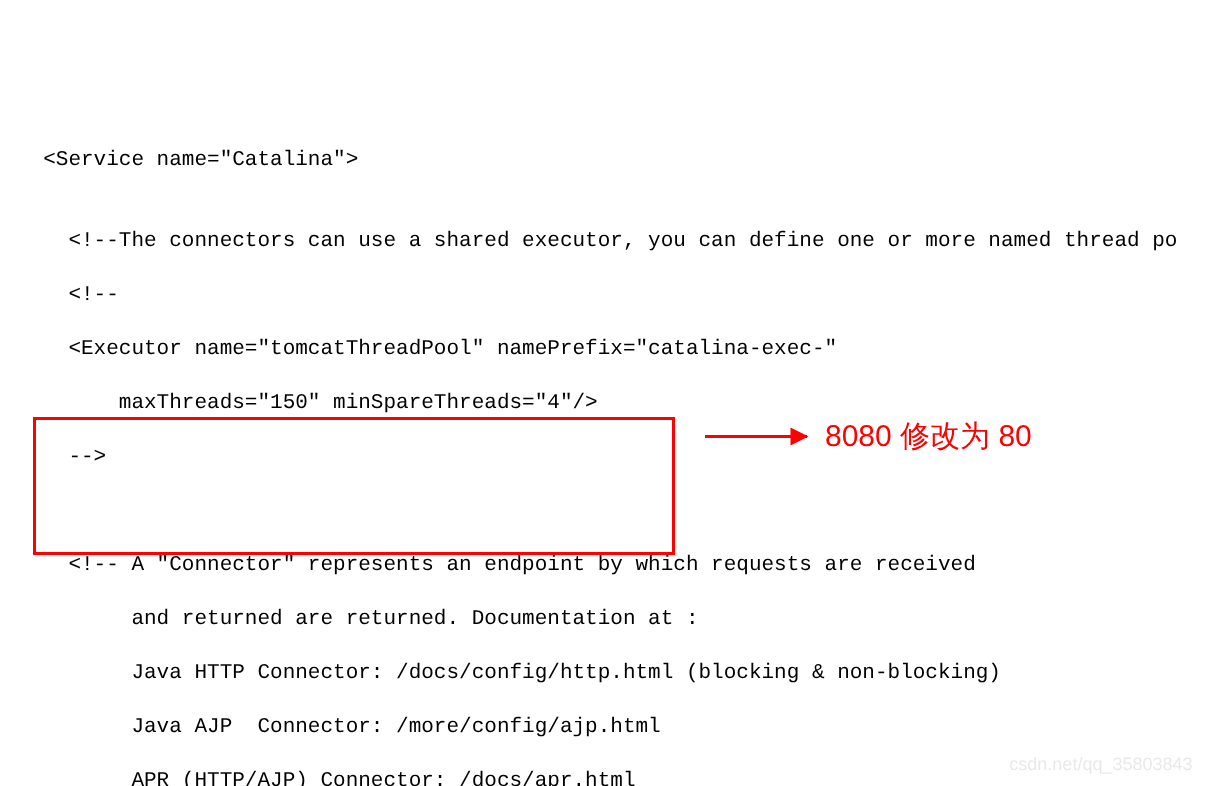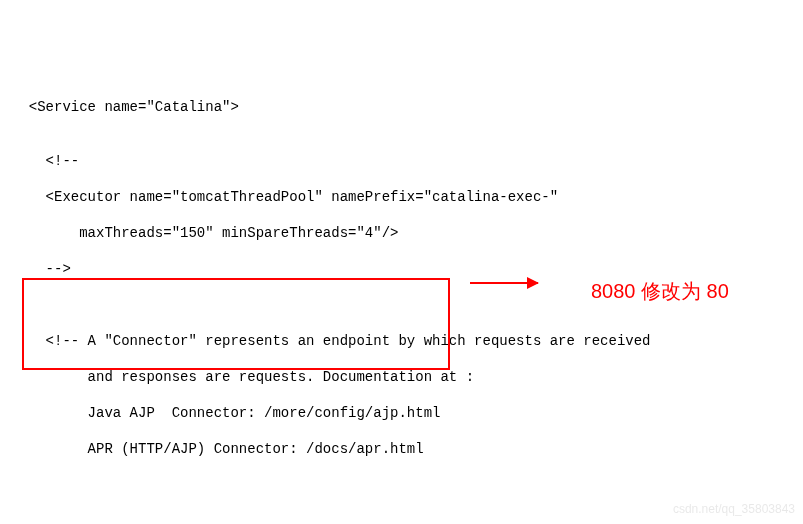--- a/index.html
+++ b/index.html
@@ -24,23 +24,22 @@
     border: 2px solid #ff0000;
     pointer-events: none;
     box-sizing: border-box;
   }
   .annotation {
     position: absolute;
     color: #ff0000;
     font-family: "SimSun", "NSimSun", sans-serif;
     font-size: 20px;
     display: flex;
-    align-items: flex-start;
+    align-items: center;
     pointer-events: none;
-    gap: 41px;
   }
   .arrow {
     width: 68px;
     height: 2px;
     background: #ff0000;
     position: relative;
     margin-right: 12px;
   }
   .arrow::after {
     content: "";
@@ -63,28 +62,30 @@
   }
 </style>
 </head>
 <body>
 
 
 
 <div class="codeblock">
 <span class="line">  &lt;Service name="Catalina"&gt;</span>
 <span class="line"></span>
+<span class="line">    &lt;!--The connectors can use a shared executor, you can define one or more named thread po</span>
 <span class="line">    &lt;!--</span>
 <span class="line">    &lt;Executor name="tomcatThreadPool" namePrefix="catalina-exec-"</span>
 <span class="line">        maxThreads="150" minSpareThreads="4"/&gt;</span>
 <span class="line">    --&gt;</span>
 <span class="line"></span>
 <span class="line"></span>
 <span class="line">    &lt;!-- A "Connector" represents an endpoint by which requests are received</span>
-<span class="line">         and responses are requests. Documentation at :</span>
+<span class="line">         and returned are returned. Documentation at :</span>
+<span class="line">         Java HTTP Connector: /docs/config/http.html (blocking &amp; non-blocking)</span>
 <span class="line">         Java AJP  Connector: /more/config/ajp.html</span>
 <span class="line">         APR (HTTP/AJP) Connector: /docs/apr.html</span>
 
 
 
 
 
 
 
 

